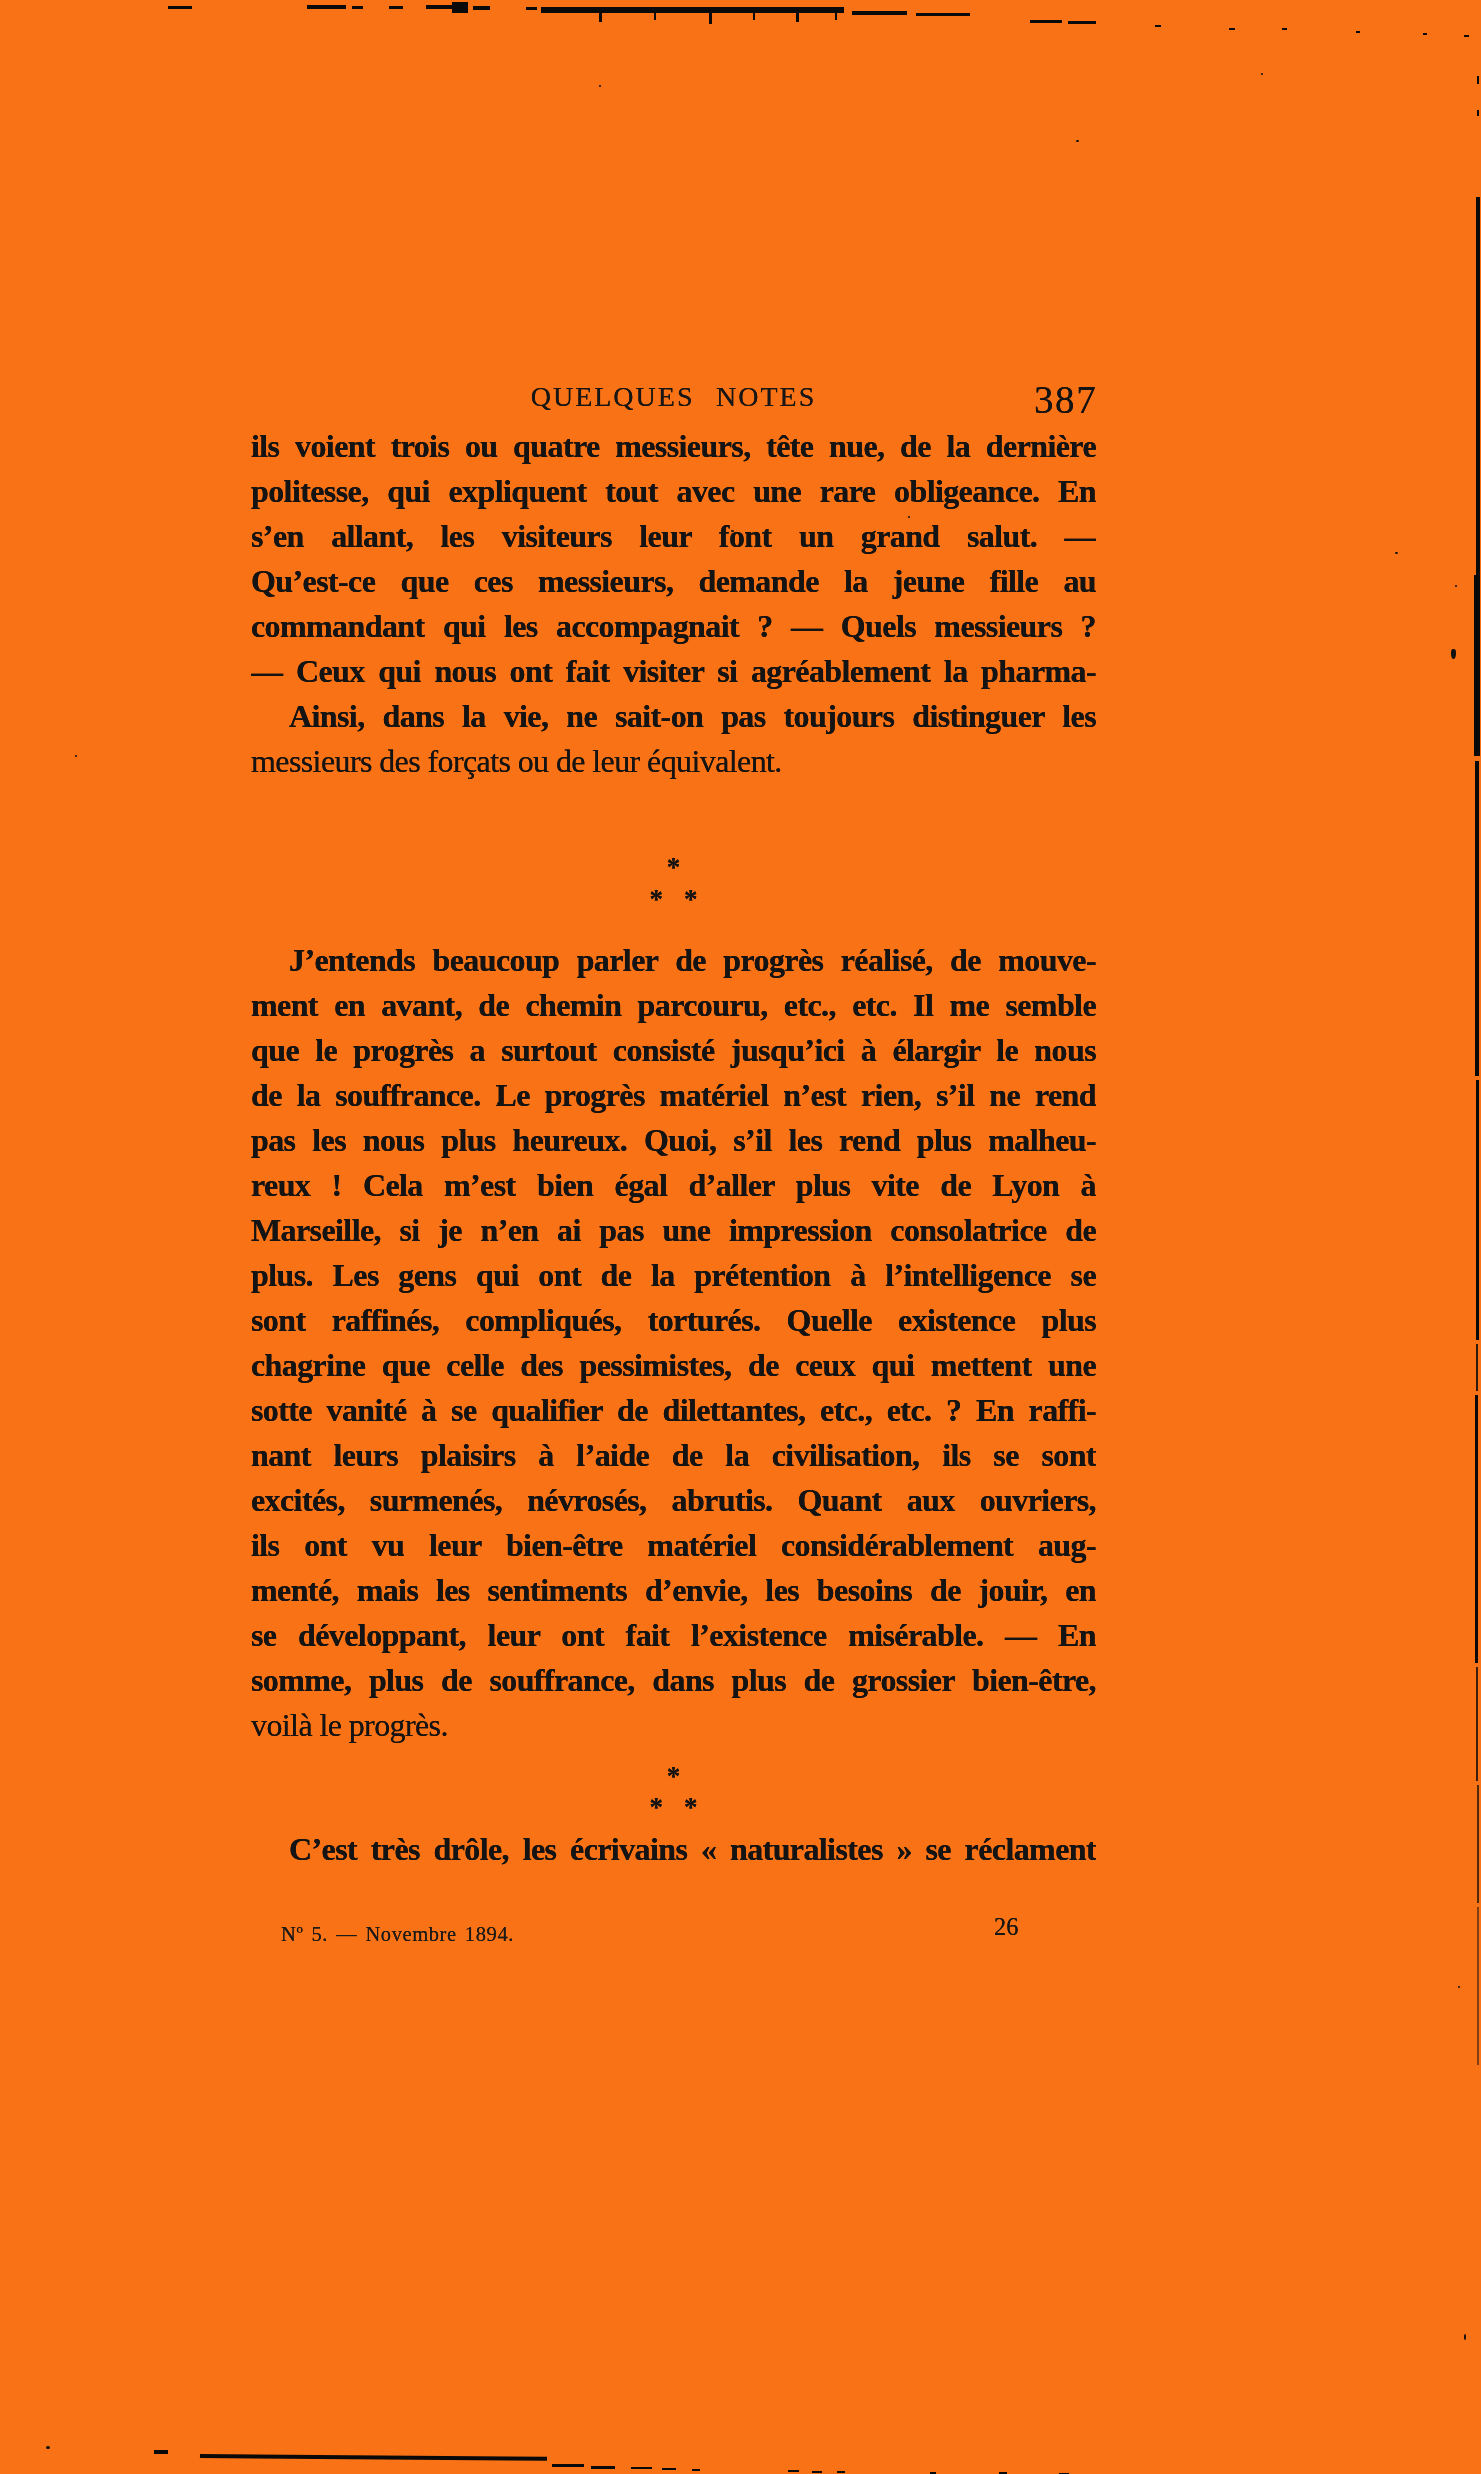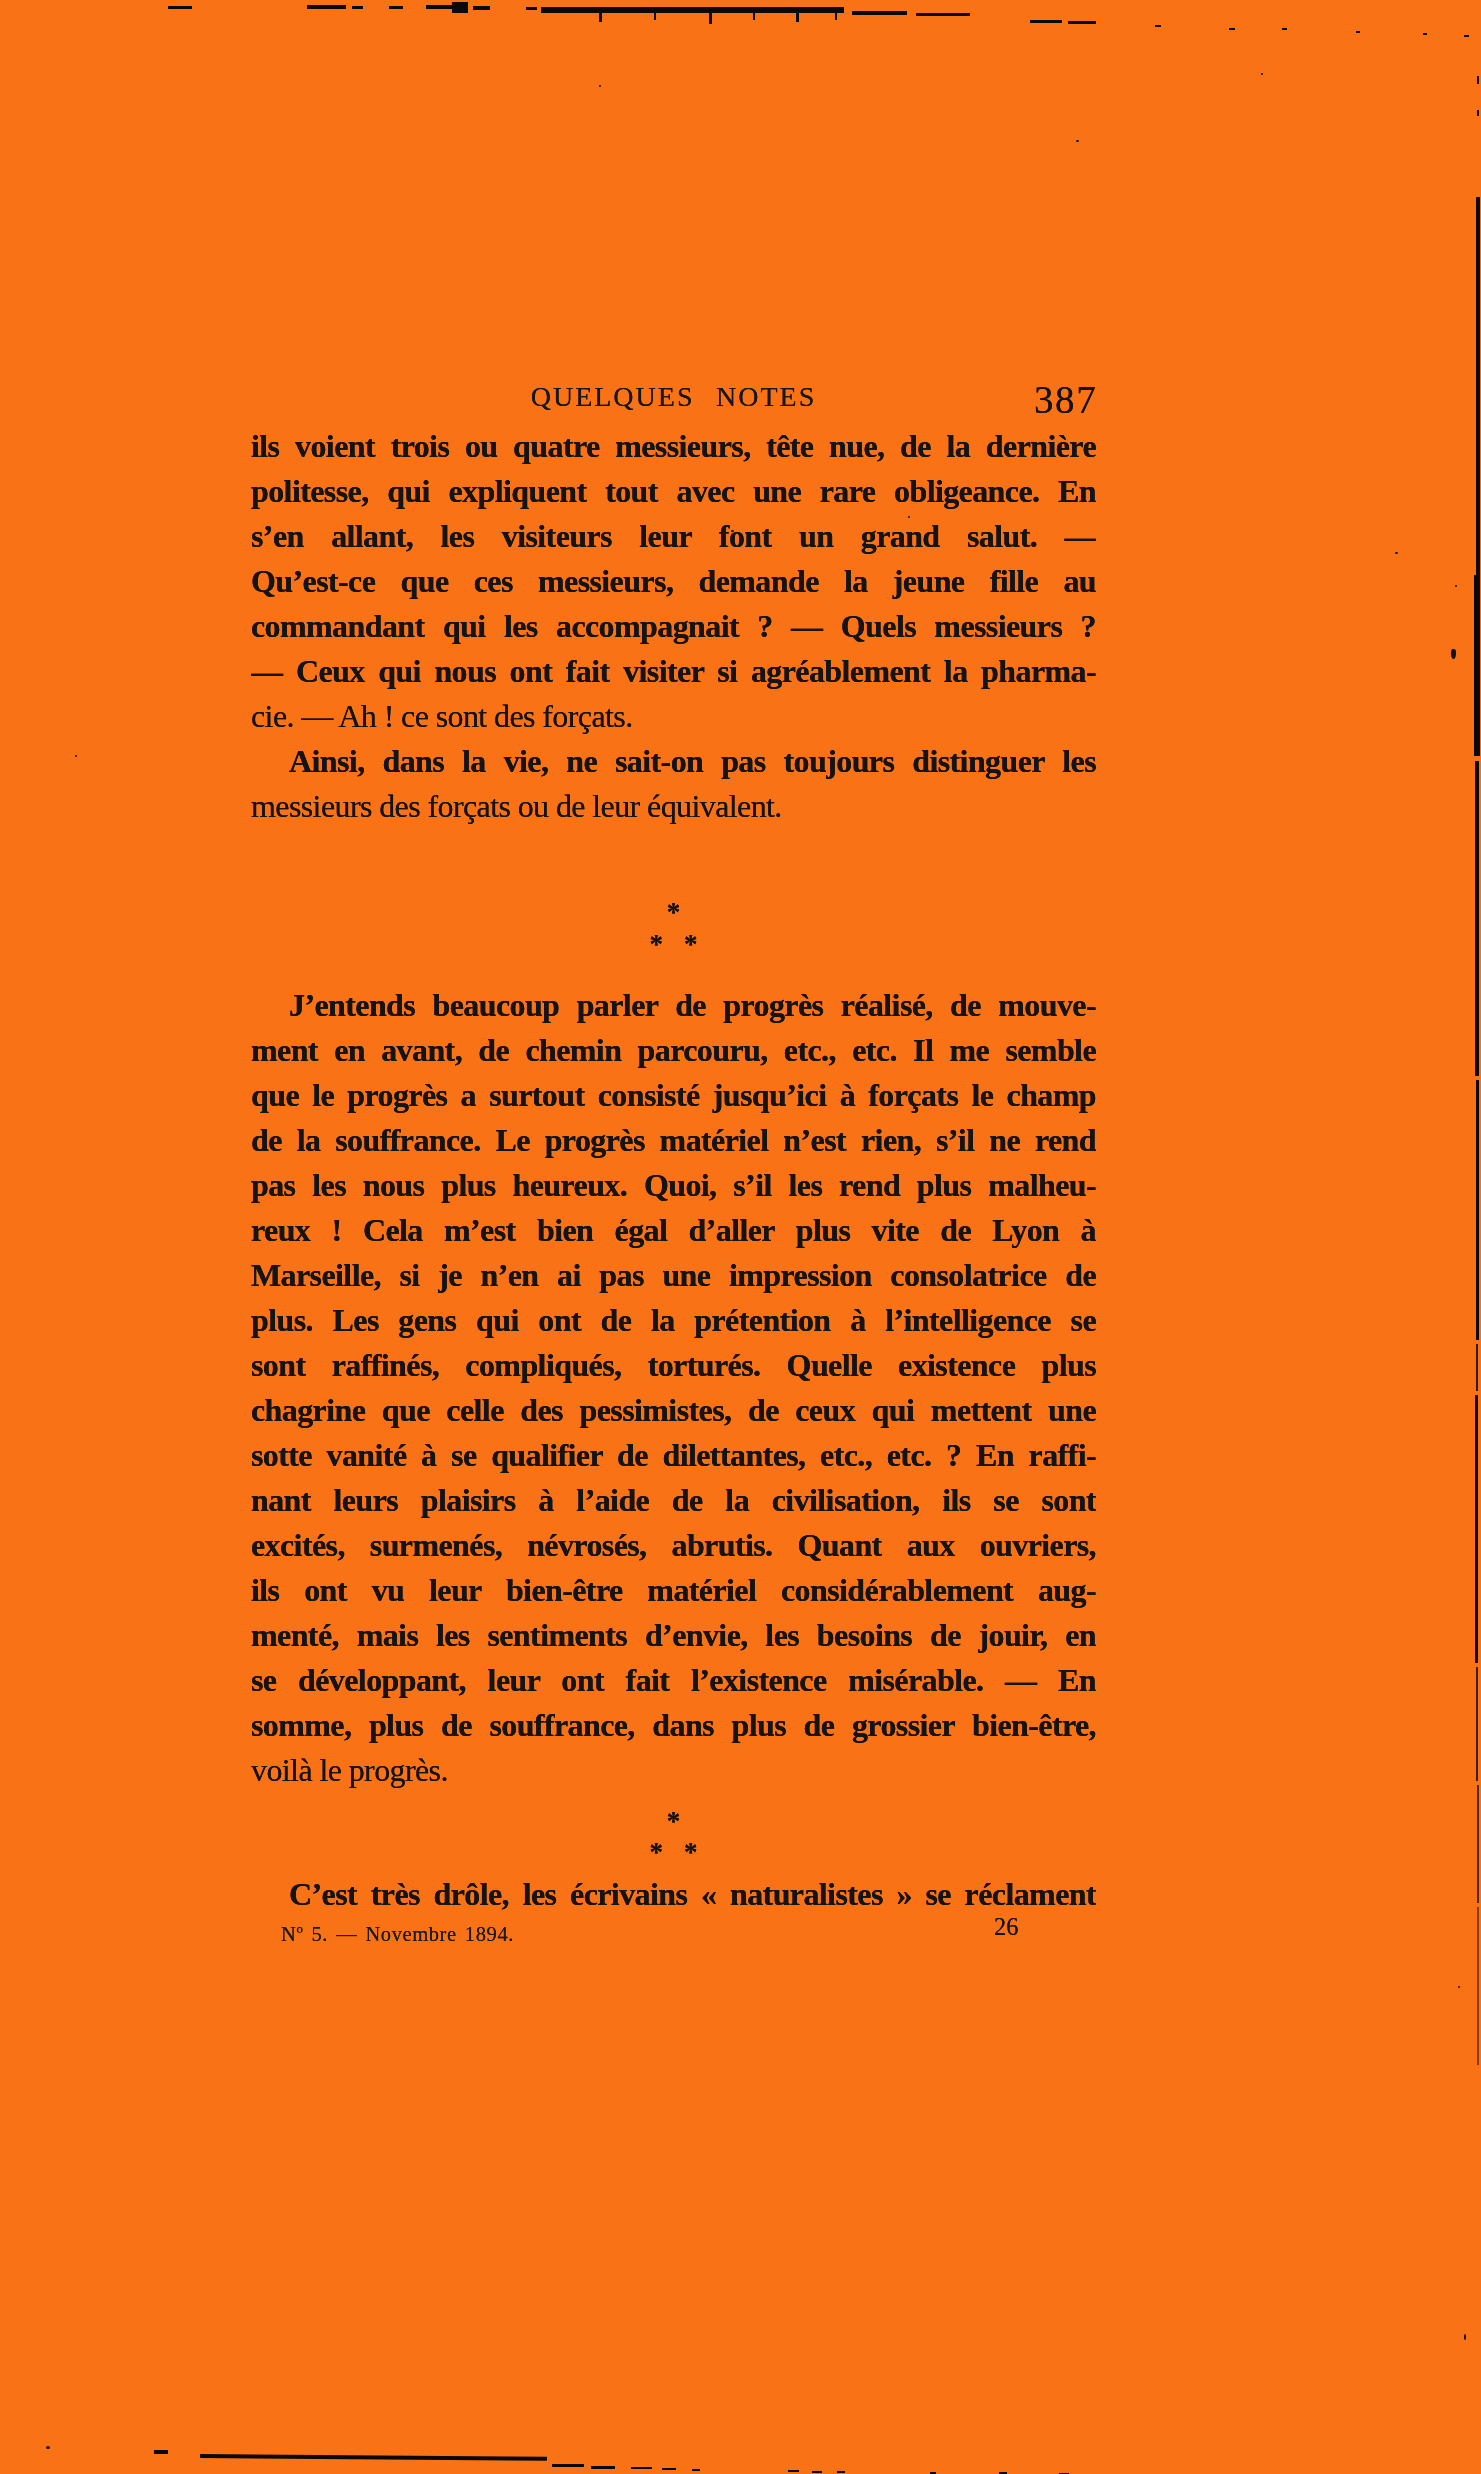--- a/index.html
+++ b/index.html
@@ -58,33 +58,32 @@
   <div class="running-head">QUELQUES NOTES</div>
   <div class="page-number">387</div>
 
   <div class="text-block">
       <div class="line just">ils voient trois ou quatre messieurs, tête nue, de la dernière</div>
       <div class="line just">politesse, qui expliquent tout avec une rare obligeance. En</div>
       <div class="line just">s’en allant, les visiteurs leur font un grand salut. —</div>
       <div class="line just">Qu’est-ce que ces messieurs, demande la jeune fille au</div>
       <div class="line just">commandant qui les accompagnait ? — Quels messieurs ?</div>
       <div class="line just">— Ceux qui nous ont fait visiter si agréablement la pharma-</div>
-      <div class="line">cie. — Ah ! ce sont des forçats.</div>
       <div class="line just indent">Ainsi, dans la vie, ne sait-on pas toujours distinguer les</div>
       <div class="line">messieurs des forçats ou de leur équivalent.</div>
       <div class="sep sep-tall">
         <div class="srow">*</div>
         <div class="srow pair">
           <span>*</span>
           <span>*</span>
         </div>
       </div>
       <div class="line just indent">J’entends beaucoup parler de progrès réalisé, de mouve-</div>
       <div class="line just">ment en avant, de chemin parcouru, etc., etc. Il me semble</div>
-      <div class="line just">que le progrès a surtout consisté jusqu’ici à forçats le champ</div>
+      <div class="line just">que le progrès a surtout consisté jusqu’ici à élargir le nous</div>
       <div class="line just">de la souffrance. Le progrès matériel n’est rien, s’il ne rend</div>
       <div class="line just">pas les nous plus heureux. Quoi, s’il les rend plus malheu-</div>
       <div class="line just">reux ! Cela m’est bien égal d’aller plus vite de Lyon à</div>
       <div class="line just">Marseille, si je n’en ai pas une impression consolatrice de</div>
       <div class="line just">plus. Les gens qui ont de la prétention à l’intelligence se</div>
       <div class="line just">sont raffinés, compliqués, torturés. Quelle existence plus</div>
       <div class="line just">chagrine que celle des pessimistes, de ceux qui mettent une</div>
       <div class="line just">sotte vanité à se qualifier de dilettantes, etc., etc. ? En raffi-</div>
       <div class="line just">nant leurs plaisirs à l’aide de la civilisation, ils se sont</div>
       <div class="line just">excités, surmenés, névrosés, abrutis. Quant aux ouvriers,</div>

